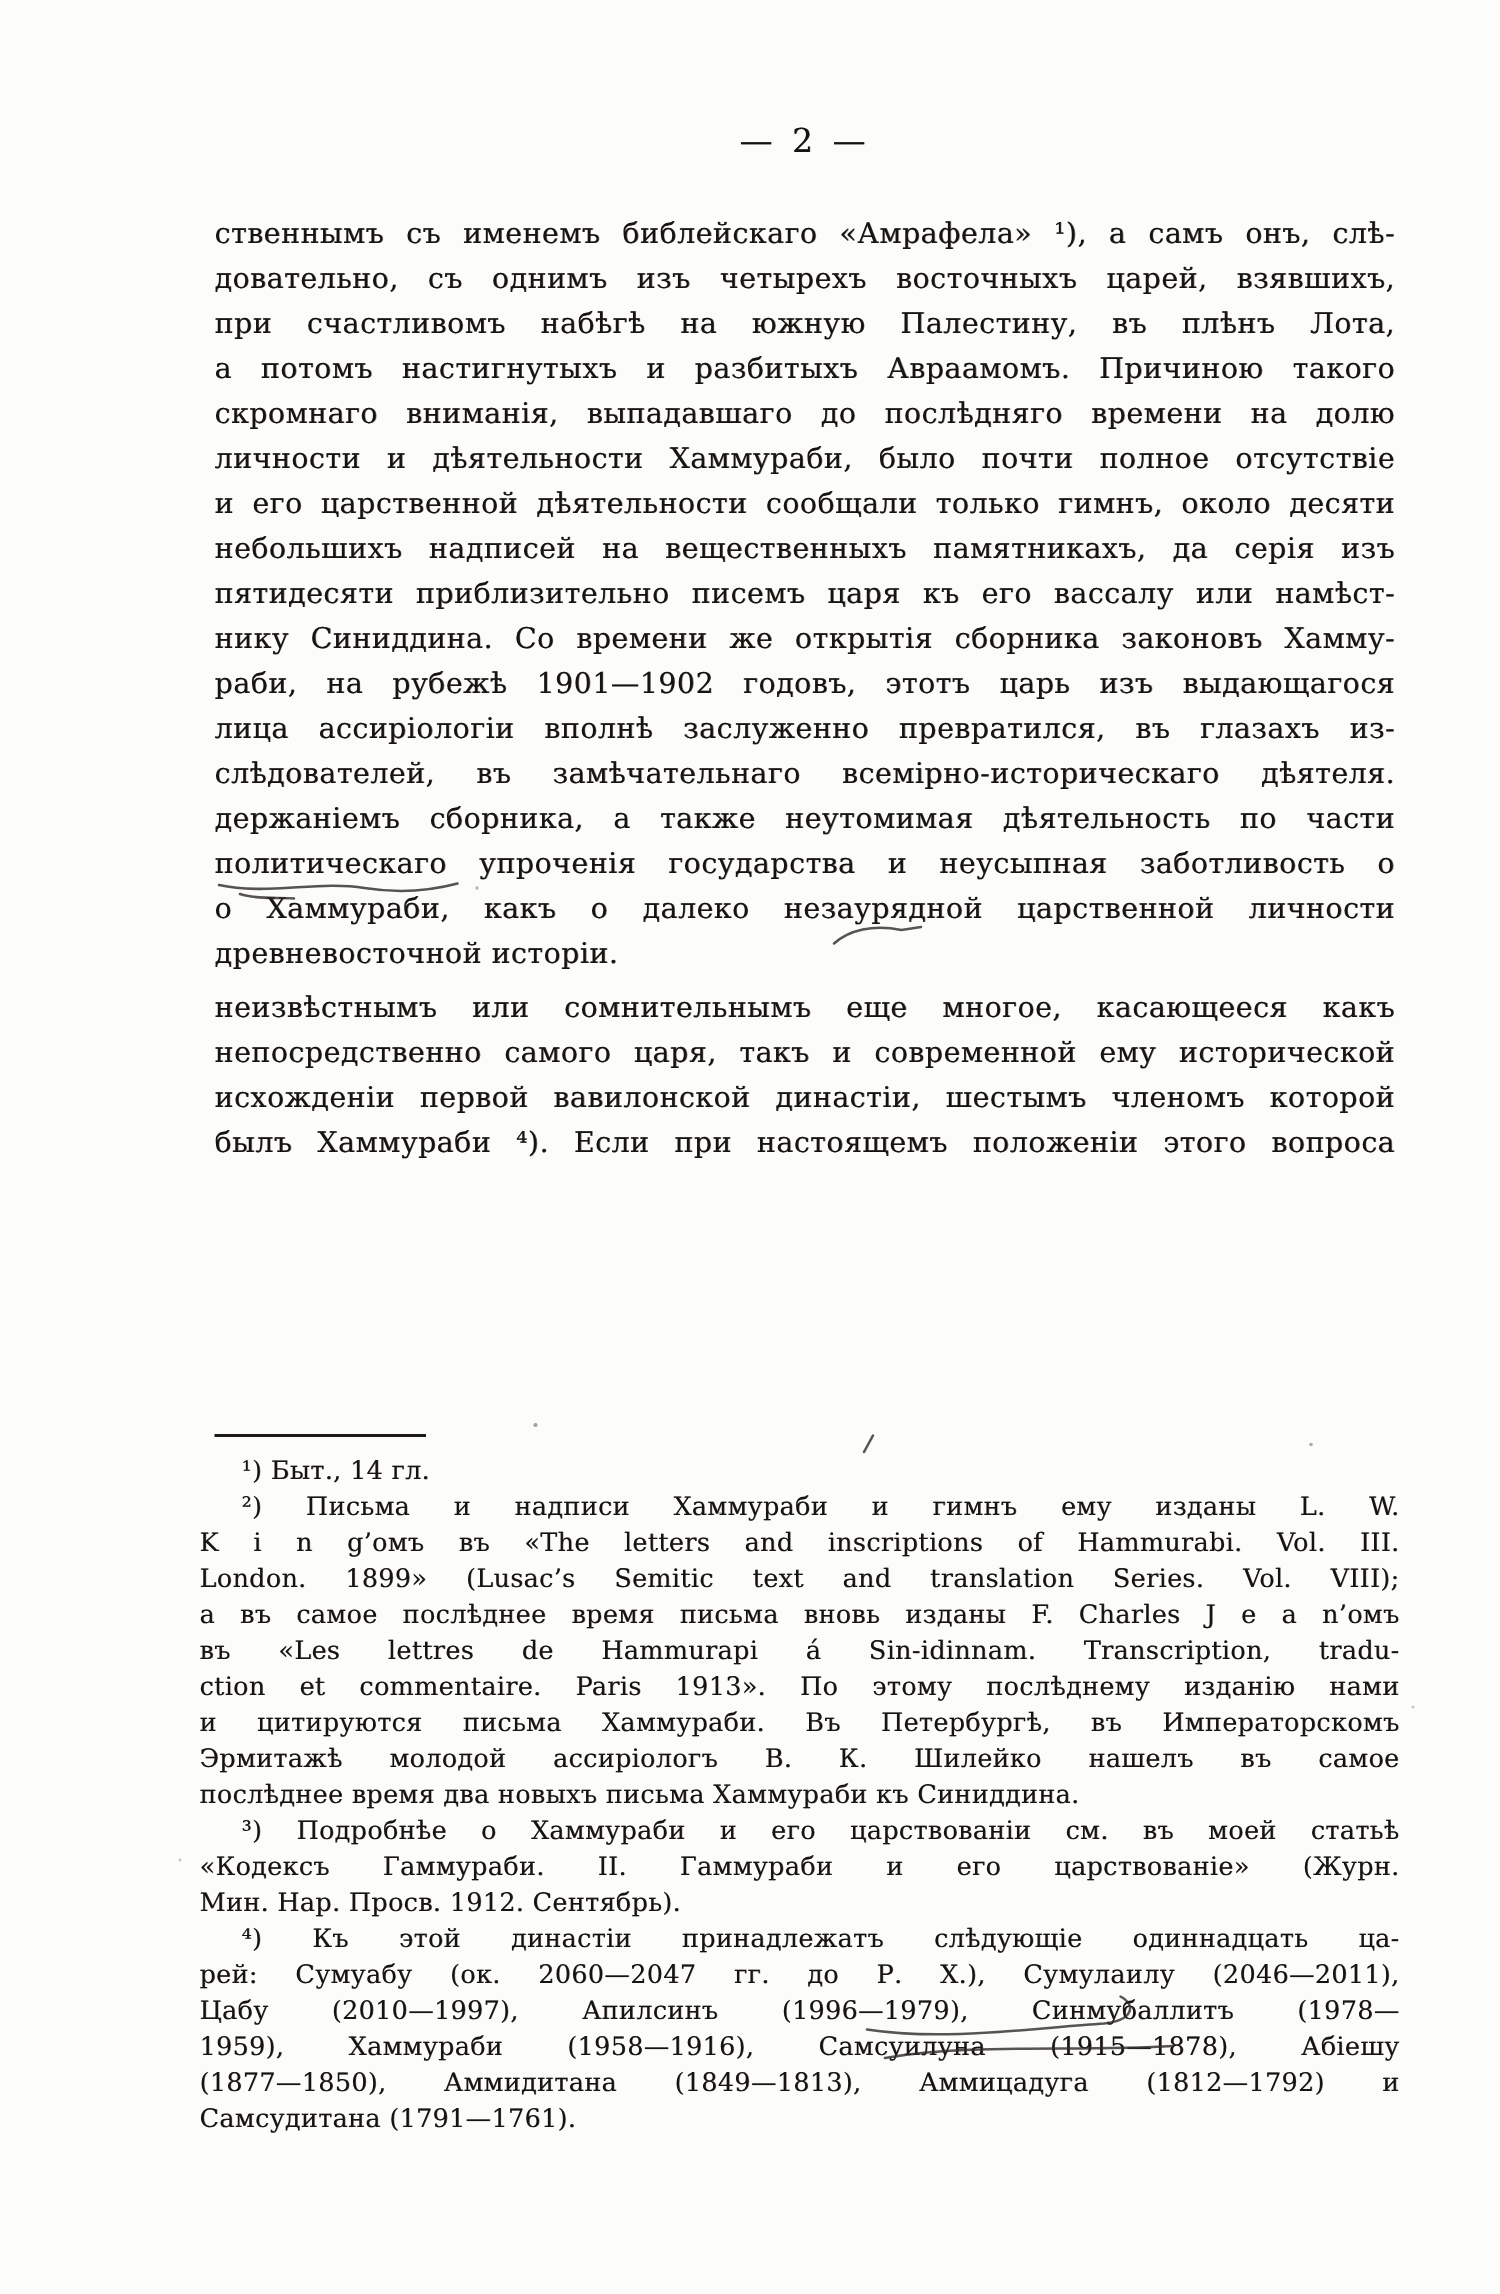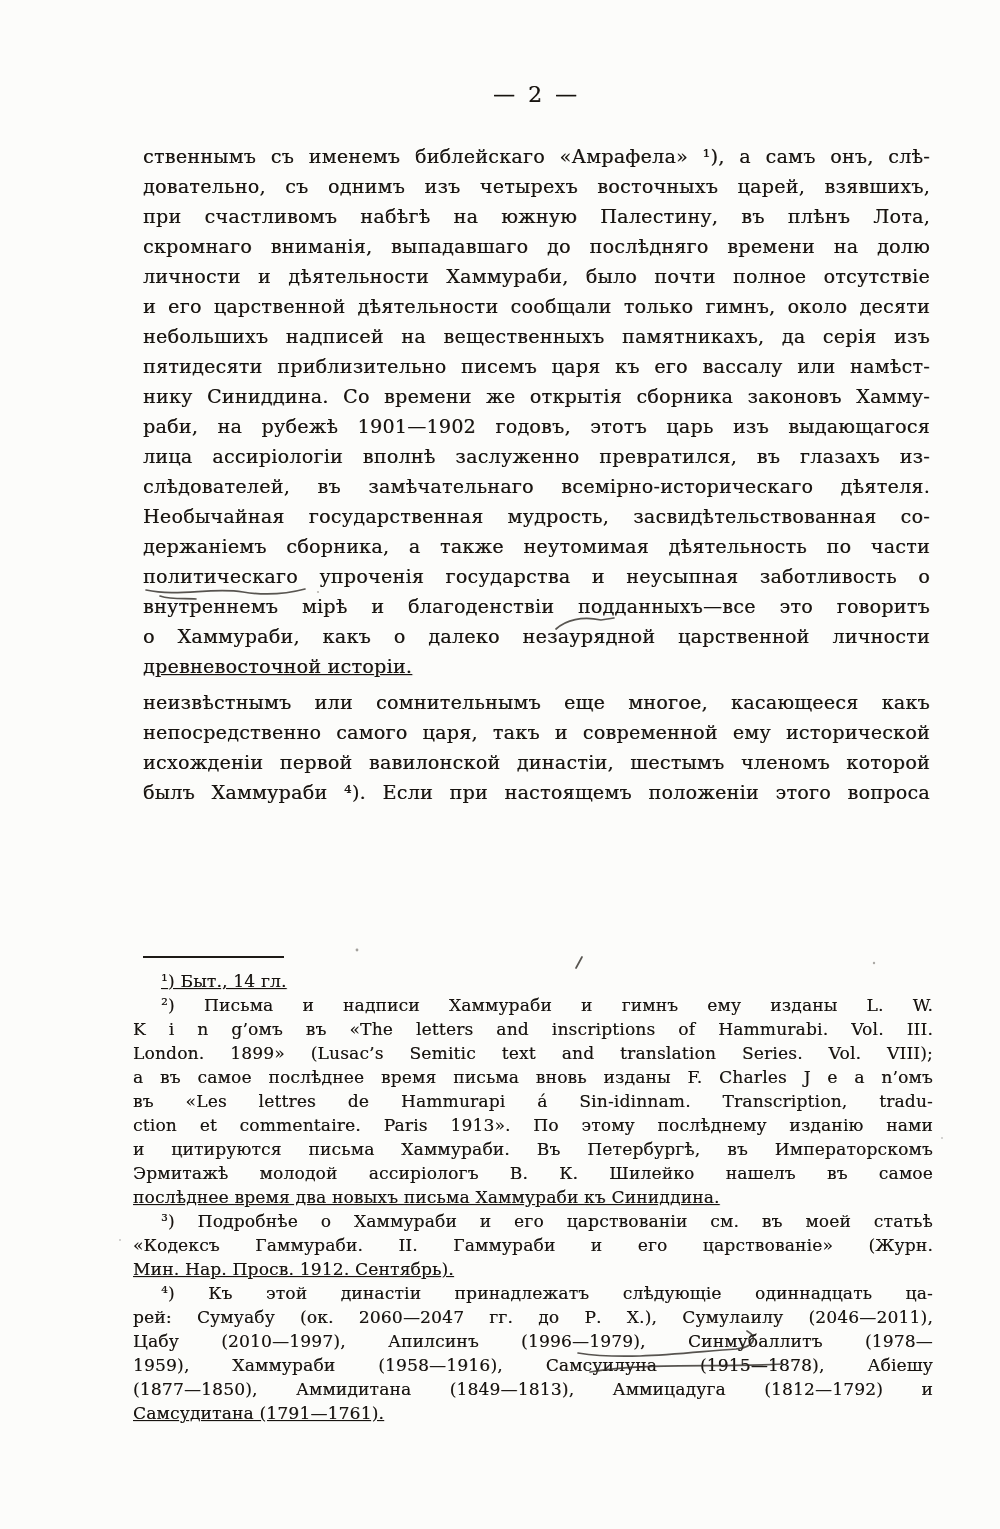--- a/index.html
+++ b/index.html
@@ -32,21 +32,21 @@
     line-height: 30px;
     letter-spacing: 0.3px;
     text-shadow: 0.4px 0.3px 0 rgba(20,14,8,0.55);
   }
   .ln {
     height: 30px;
     overflow: hidden;
     text-align: justify;
     text-align-last: justify;
   }
-  .ln.last { text-align-last: left; text-decoration: underline; }
+  .ln.last { text-align-last: left; }
   .para2 { margin-top: 6px; }
   .para2 .ln.fi { text-indent: 45px; }
   .fn-rule {
     position: absolute;
     left: 143px;
     top: 956px;
     width: 141px;
     height: 2px;
     background: #1d1a16;
   }
@@ -73,33 +73,32 @@
 
 <div class="page">
 
   <div class="page-number">— 2 —</div>
 
   <div class="main-text">
     <div class="para para1">
       <div class="ln">ственнымъ съ именемъ библейскаго «Амрафела» ¹), а самъ онъ, слѣ-</div>
       <div class="ln">довательно, съ однимъ изъ четырехъ восточныхъ царей, взявшихъ,</div>
       <div class="ln">при счастливомъ набѣгѣ на южную Палестину, въ плѣнъ Лота,</div>
+      <div class="ln">а потомъ настигнутыхъ и разбитыхъ Авраамомъ. Причиною такого</div>
       <div class="ln">скромнаго вниманія, выпадавшаго до послѣдняго времени на долю</div>
       <div class="ln">личности и дѣятельности Хаммураби, было почти полное отсутствіе</div>
       <div class="ln">и его царственной дѣятельности сообщали только гимнъ, около десяти</div>
       <div class="ln">небольшихъ надписей на вещественныхъ памятникахъ, да серія изъ</div>
       <div class="ln">пятидесяти приблизительно писемъ царя къ его вассалу или намѣст-</div>
       <div class="ln">нику Синиддина. Со времени же открытія сборника законовъ Хамму-</div>
       <div class="ln">раби, на рубежѣ 1901—1902 годовъ, этотъ царь изъ выдающагося</div>
       <div class="ln">лица ассиріологіи вполнѣ заслуженно превратился, въ глазахъ из-</div>
       <div class="ln">слѣдователей, въ замѣчательнаго всемірно-историческаго дѣятеля.</div>
-      <div class="ln">Необычайная государственная мудрость, засвидѣтельствованная со-</div>
       <div class="ln">держаніемъ сборника, а также неутомимая дѣятельность по части</div>
       <div class="ln">политическаго упроченія государства и неусыпная заботливость о</div>
-      <div class="ln">внутреннемъ мірѣ и благоденствіи подданныхъ—все это говоритъ</div>
       <div class="ln">о Хаммураби, какъ о далеко незаурядной царственной личности</div>
       <div class="ln last">древневосточной исторіи.</div>
     </div>
     <div class="para para2">
       <div class="ln">неизвѣстнымъ или сомнительнымъ еще многое, касающееся какъ</div>
       <div class="ln">непосредственно самого царя, такъ и современной ему исторической</div>
       <div class="ln">исхожденіи первой вавилонской династіи, шестымъ членомъ которой</div>
       <div class="ln">былъ Хаммураби ⁴). Если при настоящемъ положеніи этого вопроса</div>
     </div>
   </div>

